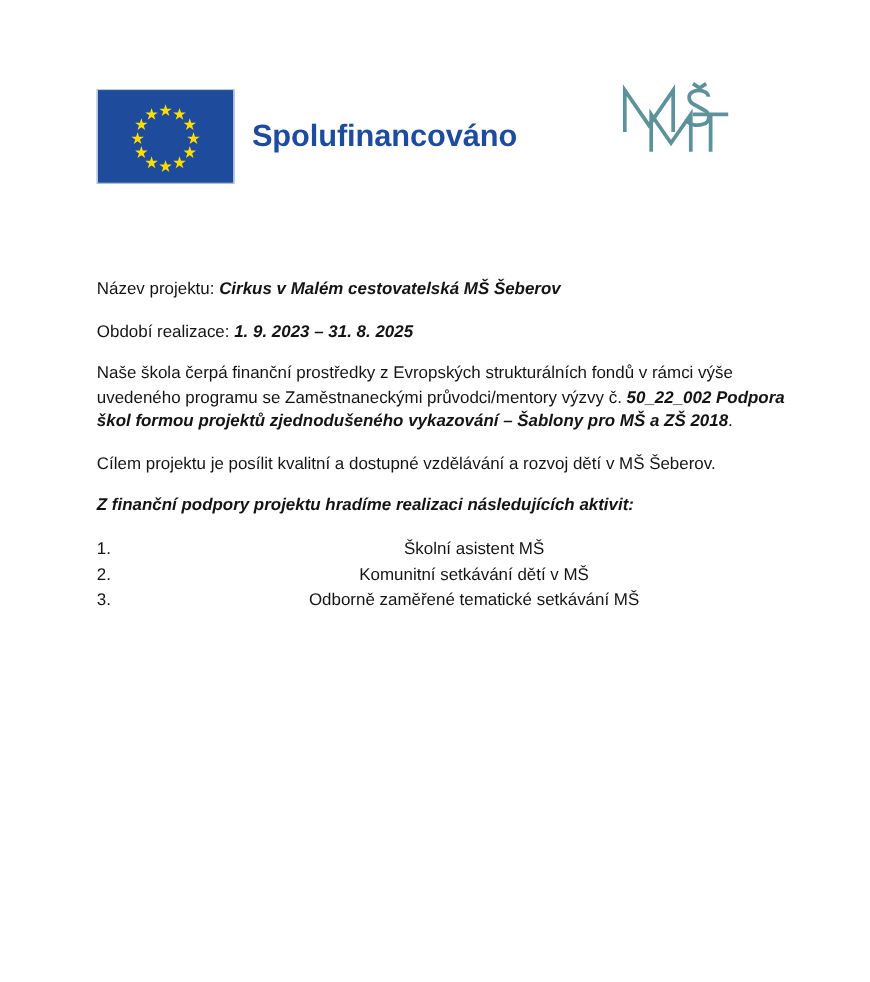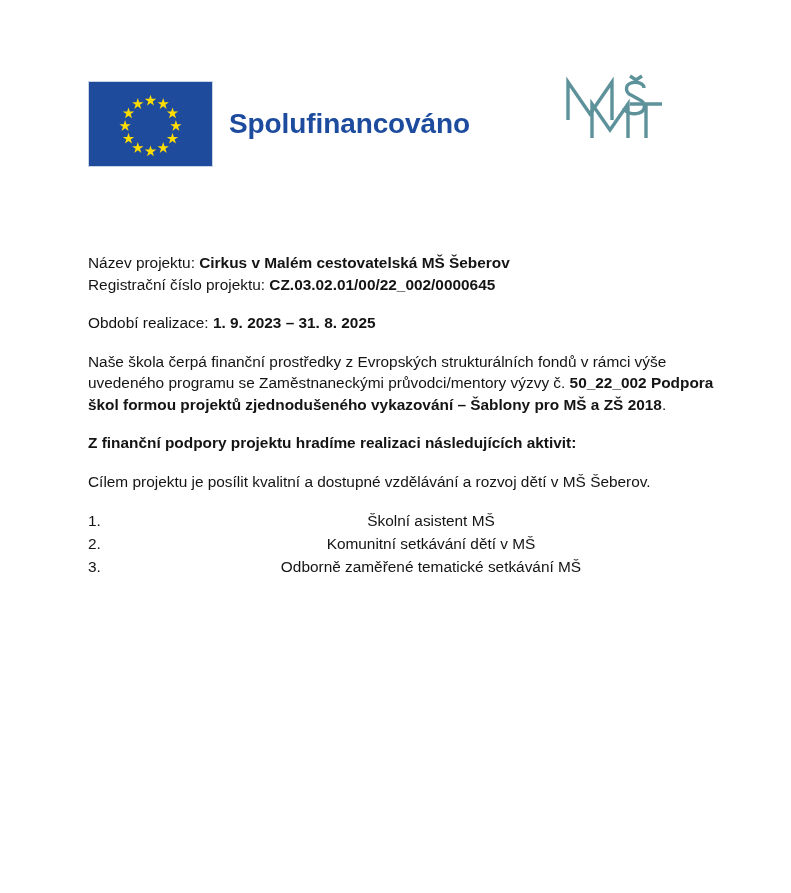--- a/index.html
+++ b/index.html
@@ -94,21 +94,21 @@
   .content {
     position: absolute;
     left: 88px;
     top: 252px;
     width: 648px;
     font-size: 15.4px;
     line-height: 21.5px;
     color: #141414;
   }
   .content p { margin: 0; }
-  .content b, .content strong { font-weight: 700; }
+  .content b, .content strong { font-weight: 700; font-style: italic; }
 
   .blk { margin-bottom: 17px; }
   .blk:last-child { margin-bottom: 0; }
 
   .list {
     margin: 0;
     padding: 0;
     list-style: none;
   }
   .list li {
@@ -174,43 +174,40 @@
     </div>
 
   </div>
 
   <div class="content">
 
     <div class="blk">
       <p>
         <span>Název projektu: </span><b>Cirkus v Malém cestovatelská MŠ Šeberov</b>
       </p>
-      <p>
-        <span>Registrační číslo projektu: </span><b>CZ.03.02.01/00/22_002/0000645</b>
-      </p>
     </div>
 
     <div class="blk">
       <p>
         <span>Období realizace: </span><b>1. 9. 2023 – 31. 8. 2025</b>
       </p>
     </div>
 
     <div class="blk">
       <p>
         <span>Naše škola čerpá finanční prostředky z Evropských strukturálních fondů v rámci výše uvedeného programu se Zaměstnaneckými průvodci/mentory výzvy č. </span><b>50_22_002 Podpora škol formou projektů zjednodušeného vykazování – Šablony pro MŠ a ZŠ 2018</b><span>.</span>
       </p>
     </div>
 
     <div class="blk">
+      <p>Cílem projektu je posílit kvalitní a dostupné vzdělávání a rozvoj dětí v MŠ Šeberov.</p>
+    </div>
+
+    <div class="blk">
       <p><b>Z finanční podpory projektu hradíme realizaci následujících aktivit:</b></p>
-    </div>
-
-    <div class="blk">
-      <p>Cílem projektu je posílit kvalitní a dostupné vzdělávání a rozvoj dětí v MŠ Šeberov.</p>
     </div>
 
     <ol class="list">
       <li>
         <span class="num">1.</span>
         <span class="txt">Školní asistent MŠ</span>
       </li>
       <li>
         <span class="num">2.</span>
         <span class="txt">Komunitní setkávání dětí v MŠ</span>

